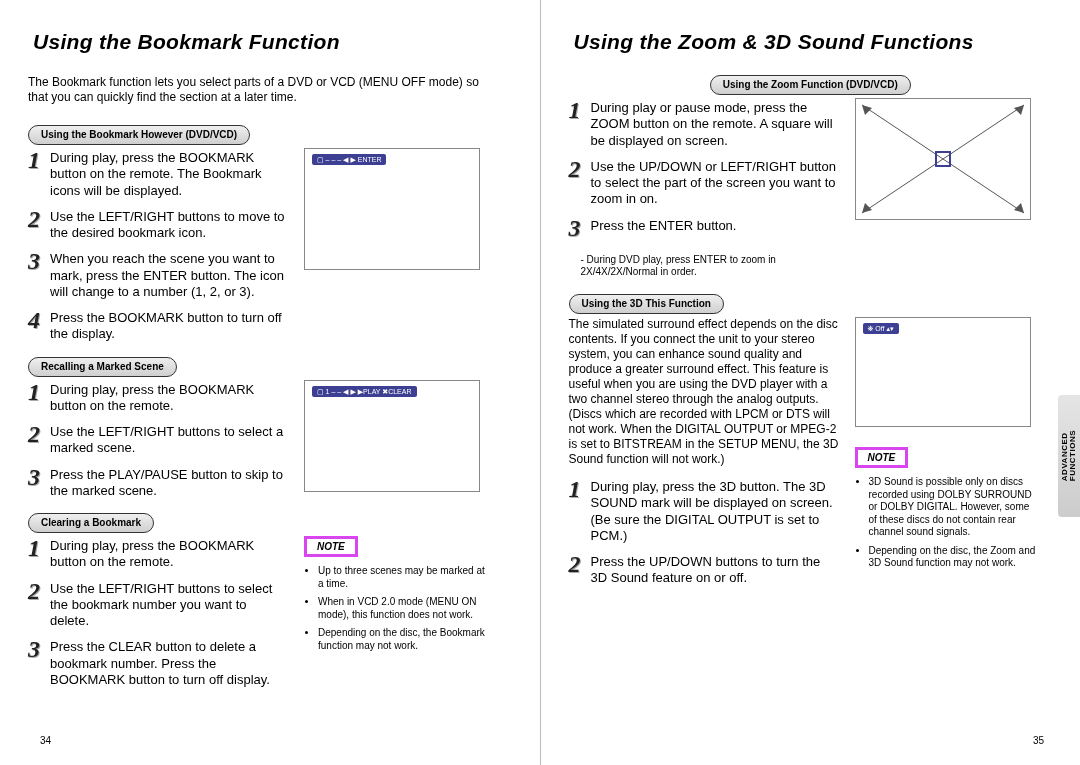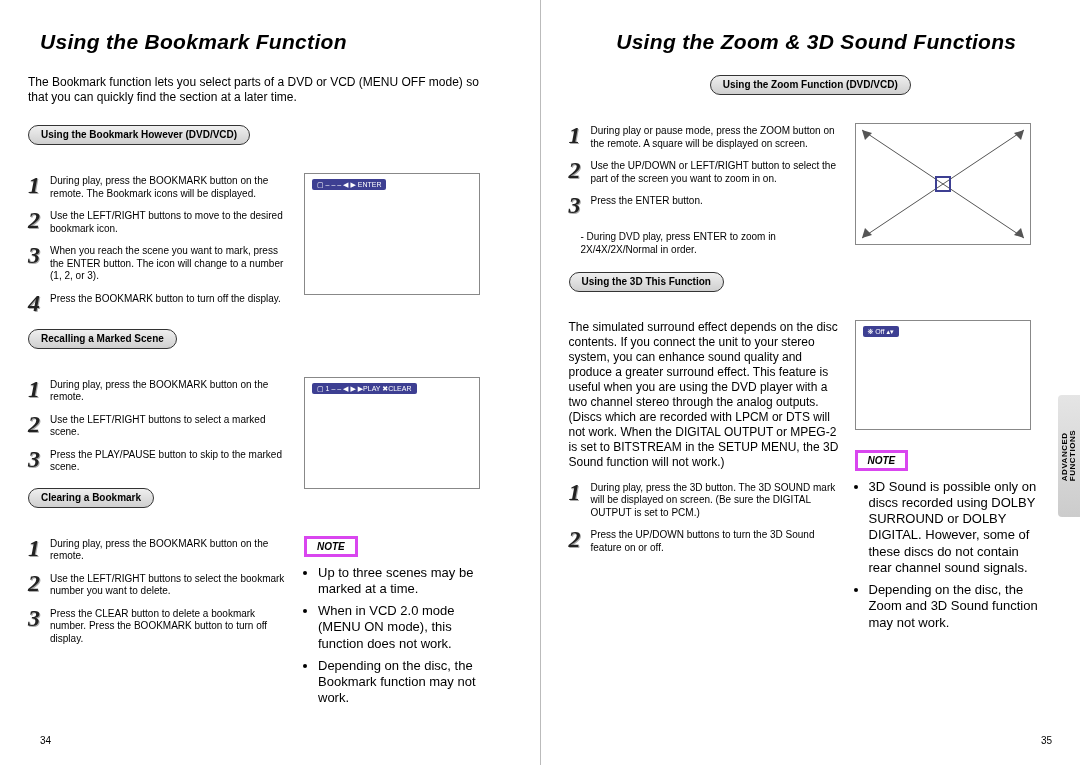--- a/index.html
+++ b/index.html
@@ -1,34 +1,34 @@
 <!DOCTYPE html>
 <html><head>
 <meta charset="utf-8">
 <style>
 html,body{margin:0;padding:0;background:#fff;font-family:Arial,Helvetica,sans-serif;color:#000;font-size:10px;line-height:1.25}
 .spread{display:flex;width:1080px;height:765px;margin:0 auto;position:relative}
 .page{flex:1;padding:30px 28px 18px 28px;position:relative;box-sizing:border-box}
 .divider{width:1px;background:#bbb}
-h1{font:italic bold 21px/1.1 Arial;margin:0 0 22px 12px;letter-spacing:.3px}
-.page.right h1{text-align:center}
+h1{font:italic bold 21px/1.1 Arial;margin:0 0 22px 5px;letter-spacing:.3px}
+.page.right h1{text-align:left}
 .intro{font-size:12px;margin:0 0 20px 0;max-width:465px}
-.pill{display:inline-block;border:1px solid #333;border-radius:10px;background:linear-gradient(#efefef,#cfcfcf);font:bold 10px/1 Arial;padding:4px 12px;margin:0 0 28px 0}
+.pill{display:inline-block;border:1px solid #333;border-radius:10px;background:linear-gradient(#efefef,#cfcfcf);font:bold 10px/1 Arial;padding:4px 12px;margin:0 0 3px 0}
 .step-list{margin:0 0 14px 0;padding:0;list-style:none;max-width:260px}
 .step{display:flex;margin:0 0 8px 0}
 .num{font:italic bold 24px/1 'Times New Roman',serif;text-shadow:1px 1px 0 #aaa;width:22px;flex:none;color:#222}
-.txt{font-size:10px;padding-top:2px}
+.txt{font-size:13px;padding-top:2px}
 .onscreen{position:absolute;border:1px solid #888;background:#fff;width:174px;height:120px}
 .osd{position:absolute;left:7px;top:5px;background:#3d3f92;color:#fff;font:7px/1 Arial;border-radius:2px;padding:2px 5px;white-space:nowrap}
 .notebox{border:3px solid #d946ef;display:inline-block;font:italic bold 10px Arial;padding:2px 10px}
-.bul{margin:8px 0 0 0;padding:0 0 0 14px;font-size:13px;max-width:170px}
+.bul{margin:8px 0 0 0;padding:0 0 0 14px;font-size:10px;max-width:170px}
 .bul li{margin-bottom:6px}
 .pgnum{position:absolute;bottom:18px;font-size:10px}
 .page.left .pgnum{left:40px}
-.page.right .pgnum{right:28px}
+.page.right .pgnum{right:36px}
 .sidetab{position:absolute;right:0;top:395px;width:22px;height:122px;background:linear-gradient(#e5e5e5,#ccc);border-radius:4px 0 0 4px;display:flex;align-items:center;justify-content:center}
 .sidetab span{writing-mode:vertical-rl;transform:rotate(180deg);font:bold 8px/1 Arial;letter-spacing:.5px;white-space:pre}
 .cols{display:flex;gap:16px}
 .col{flex:none}
 .left-col{width:260px}
 .img-col{width:190px;position:relative}
 .zoom-diag svg{width:174px;height:120px}
 .sound-on .osd{font-size:7px}
 .sub{font-size:10px;padding-left:12px;max-width:210px;margin-bottom:3px}
 .sub::before{content:'- '}

